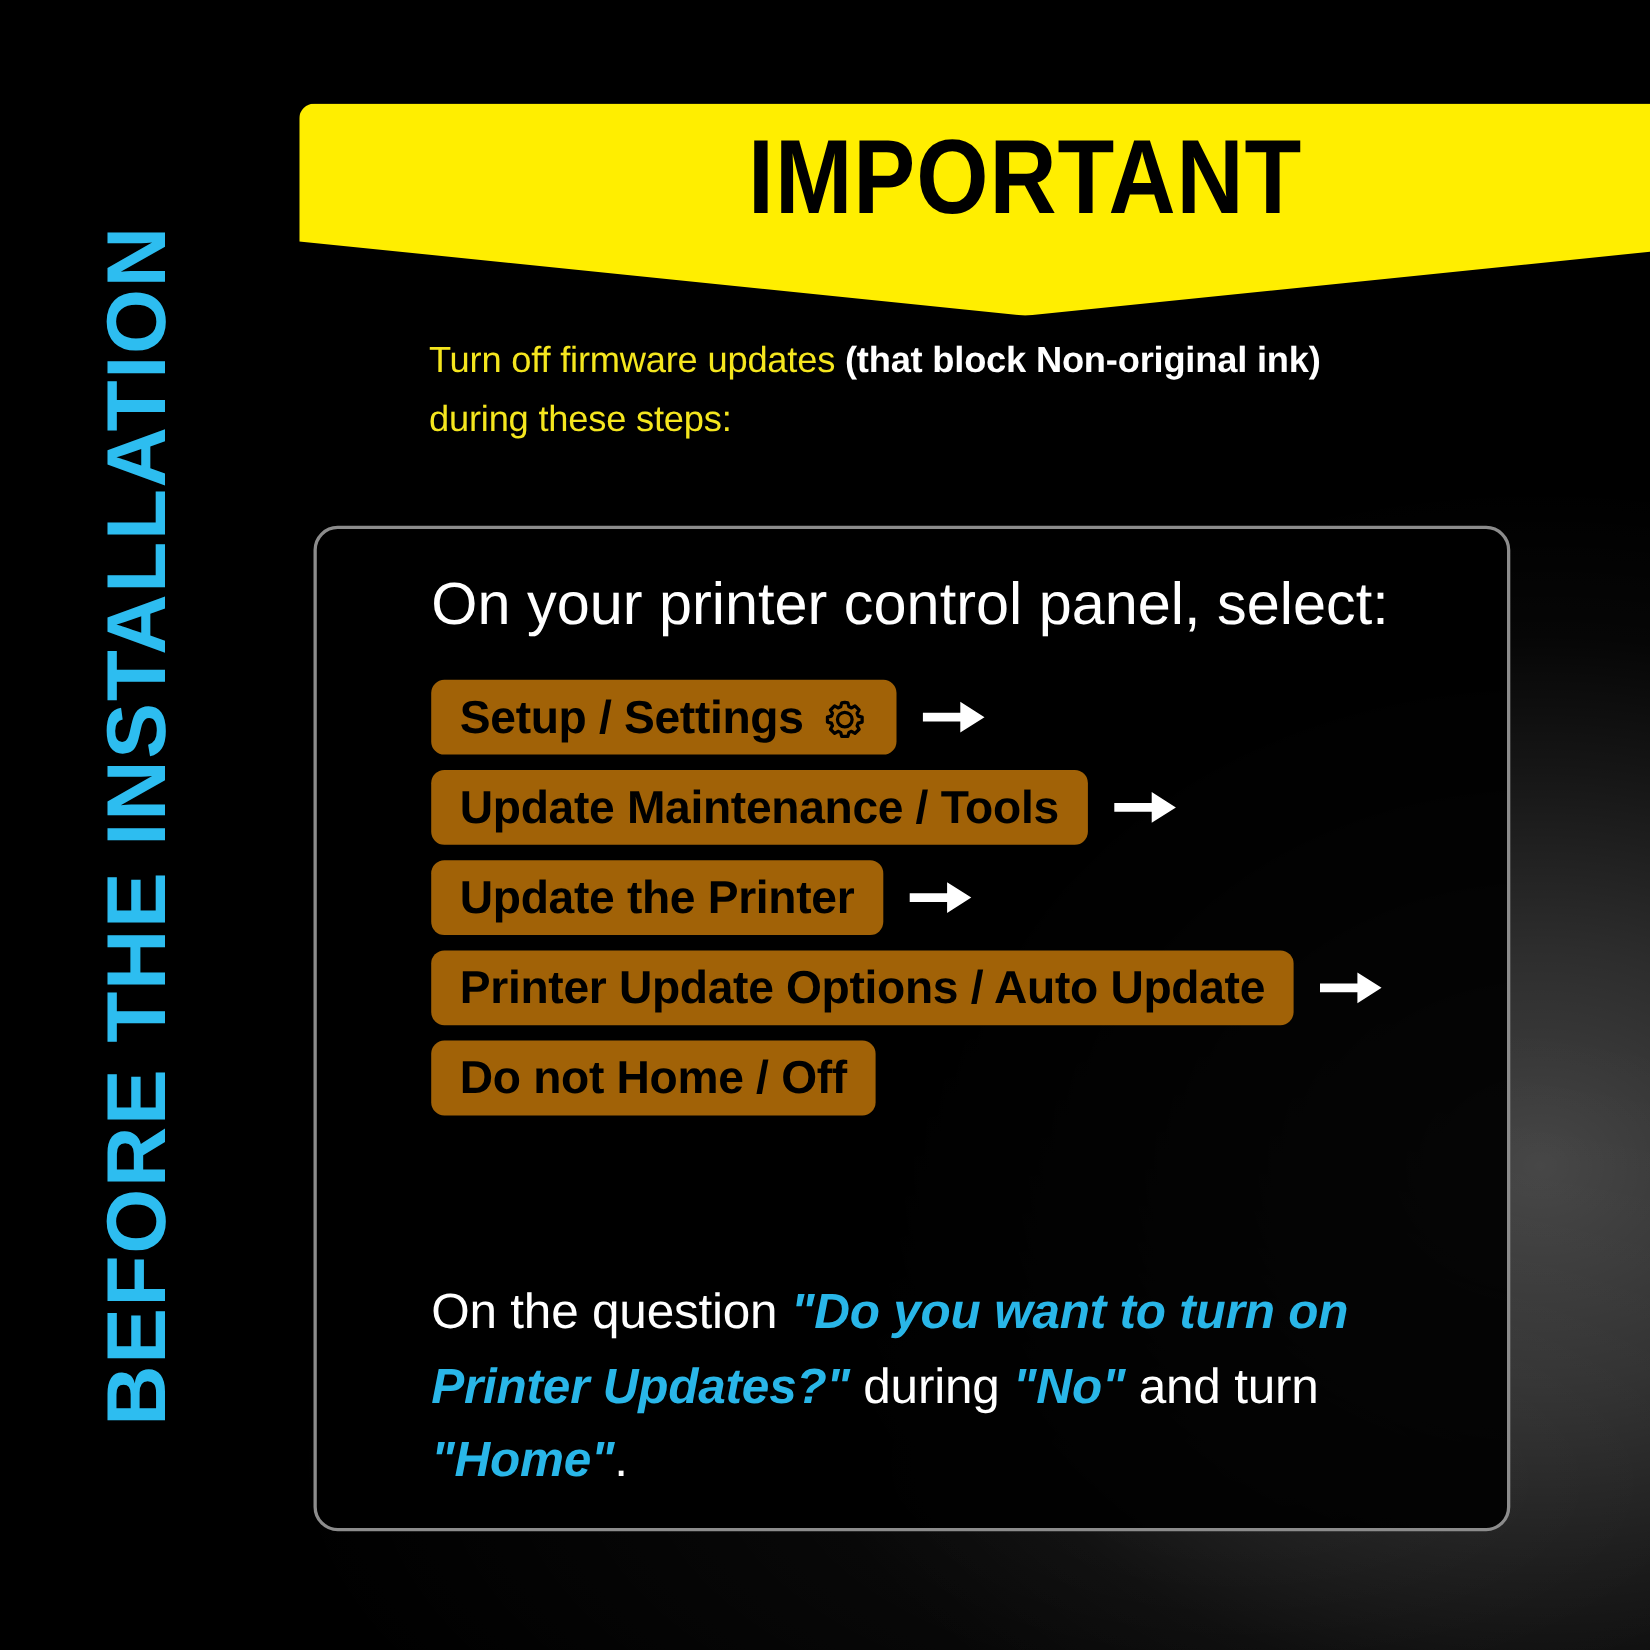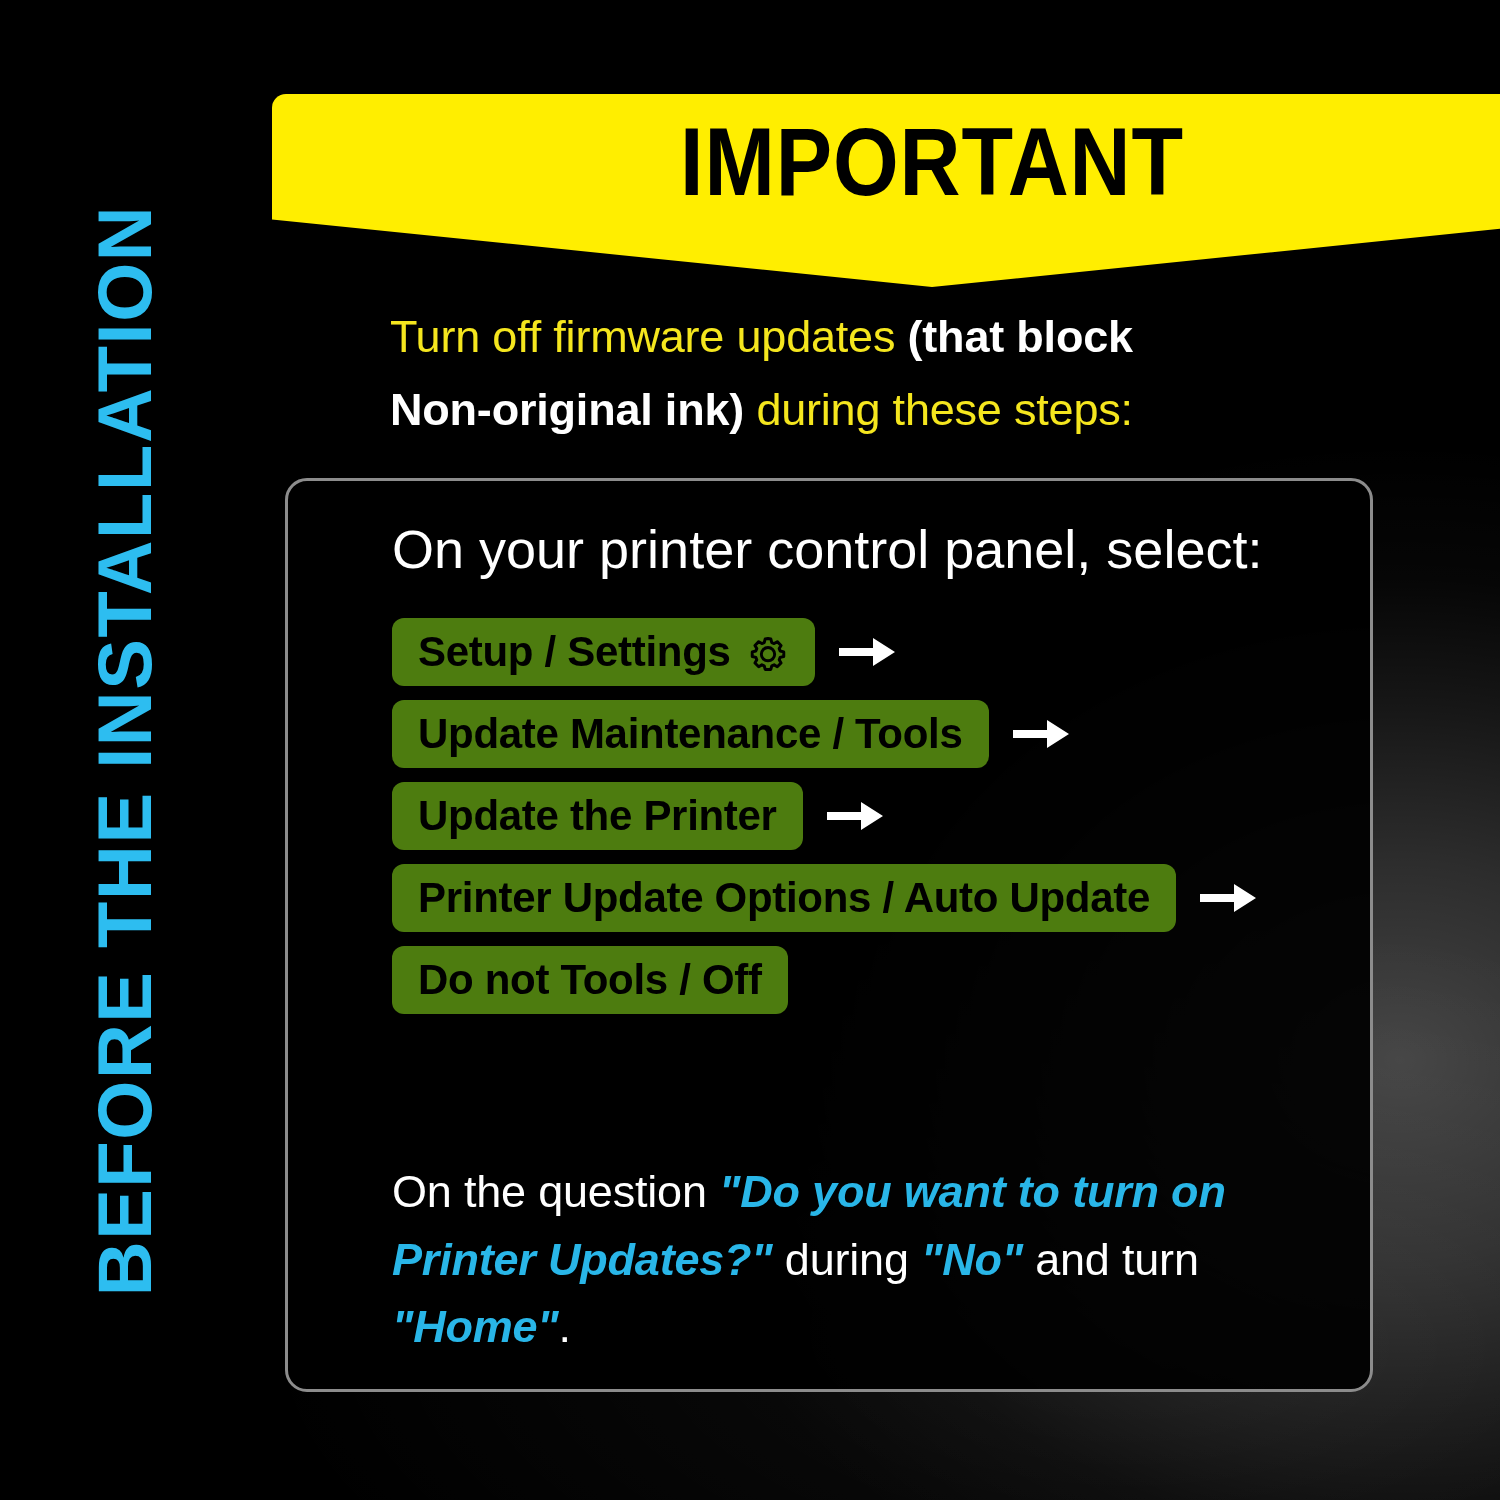--- a/index.html
+++ b/index.html
@@ -89,21 +89,21 @@
     font-family: "Liberation Sans Narrow", "Liberation Sans", sans-serif;
     transform: scaleX(0.88);
   }
 
   
   #lead-paragraph {
     position: absolute;
     left: 390px;
     top: 300px;
     width: 830px;
-    font-size: 45px;
+    font-size: 33px;
     line-height: 1.63;
     color: #F5E61E;
     font-family: "Liberation Sans Narrow", "Liberation Sans", sans-serif;
     letter-spacing: -0.2px;
   }
   .lead-white {
     color: #FFFFFF;
     font-weight: bold;
   }
 
@@ -137,21 +137,21 @@
     display: flex;
     flex-direction: column;
     gap: 14px;
   }
   .step-row {
     display: flex;
     align-items: center;
     gap: 22px;
   }
   .step-pill {
-    background: #4d7c0f;
+    background: #a16207;
     border-radius: 12px;
     height: 68px;
     display: flex;
     align-items: center;
     gap: 16px;
     padding: 0 26px;
     box-sizing: border-box;
   }
   .step-pill-label {
     color: #000000;
@@ -253,21 +253,21 @@
       <div class="step-pill">
         <span class="step-pill-label">Printer Update Options / Auto Update</span>
       </div>
       <svg class="step-arrow" viewBox="0 0 60 40">
         <path d="M2 16 H36 V6 L58 20 L36 34 V24 H2 Z" fill="#FFFFFF"></path>
       </svg>
     </div>
 
     <div class="step-row">
       <div class="step-pill">
-        <span class="step-pill-label">Do not Tools  / Off</span>
+        <span class="step-pill-label">Do not Home  / Off</span>
       </div>
     </div>
 
   </div>
 
   <div id="closing-paragraph"><span>On the question </span><span class="quote-cyan">"Do you want to turn on Printer Updates?"</span><span> during </span><span class="quote-cyan">"No"</span><span> and turn </span><span class="quote-cyan">"Home"</span><span>.</span></div>
 
 </div>
 
 </body></html>

